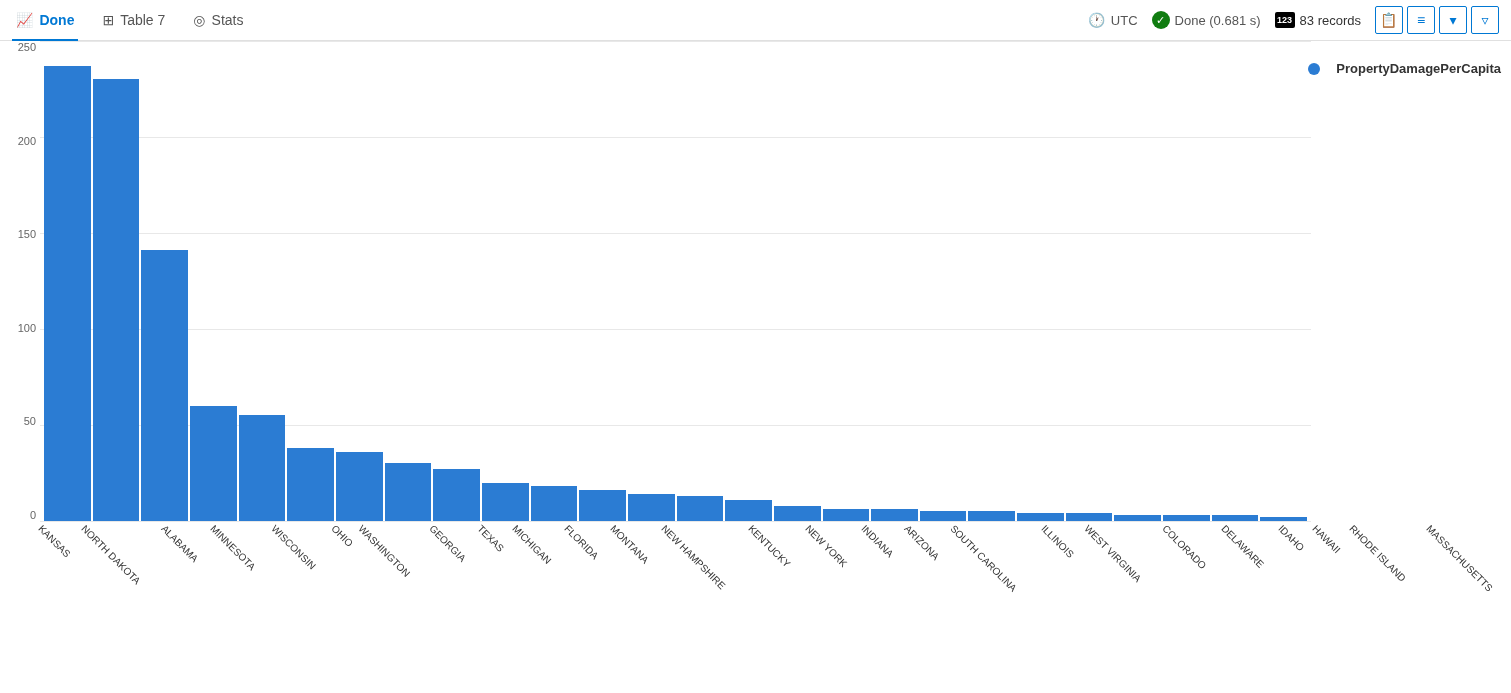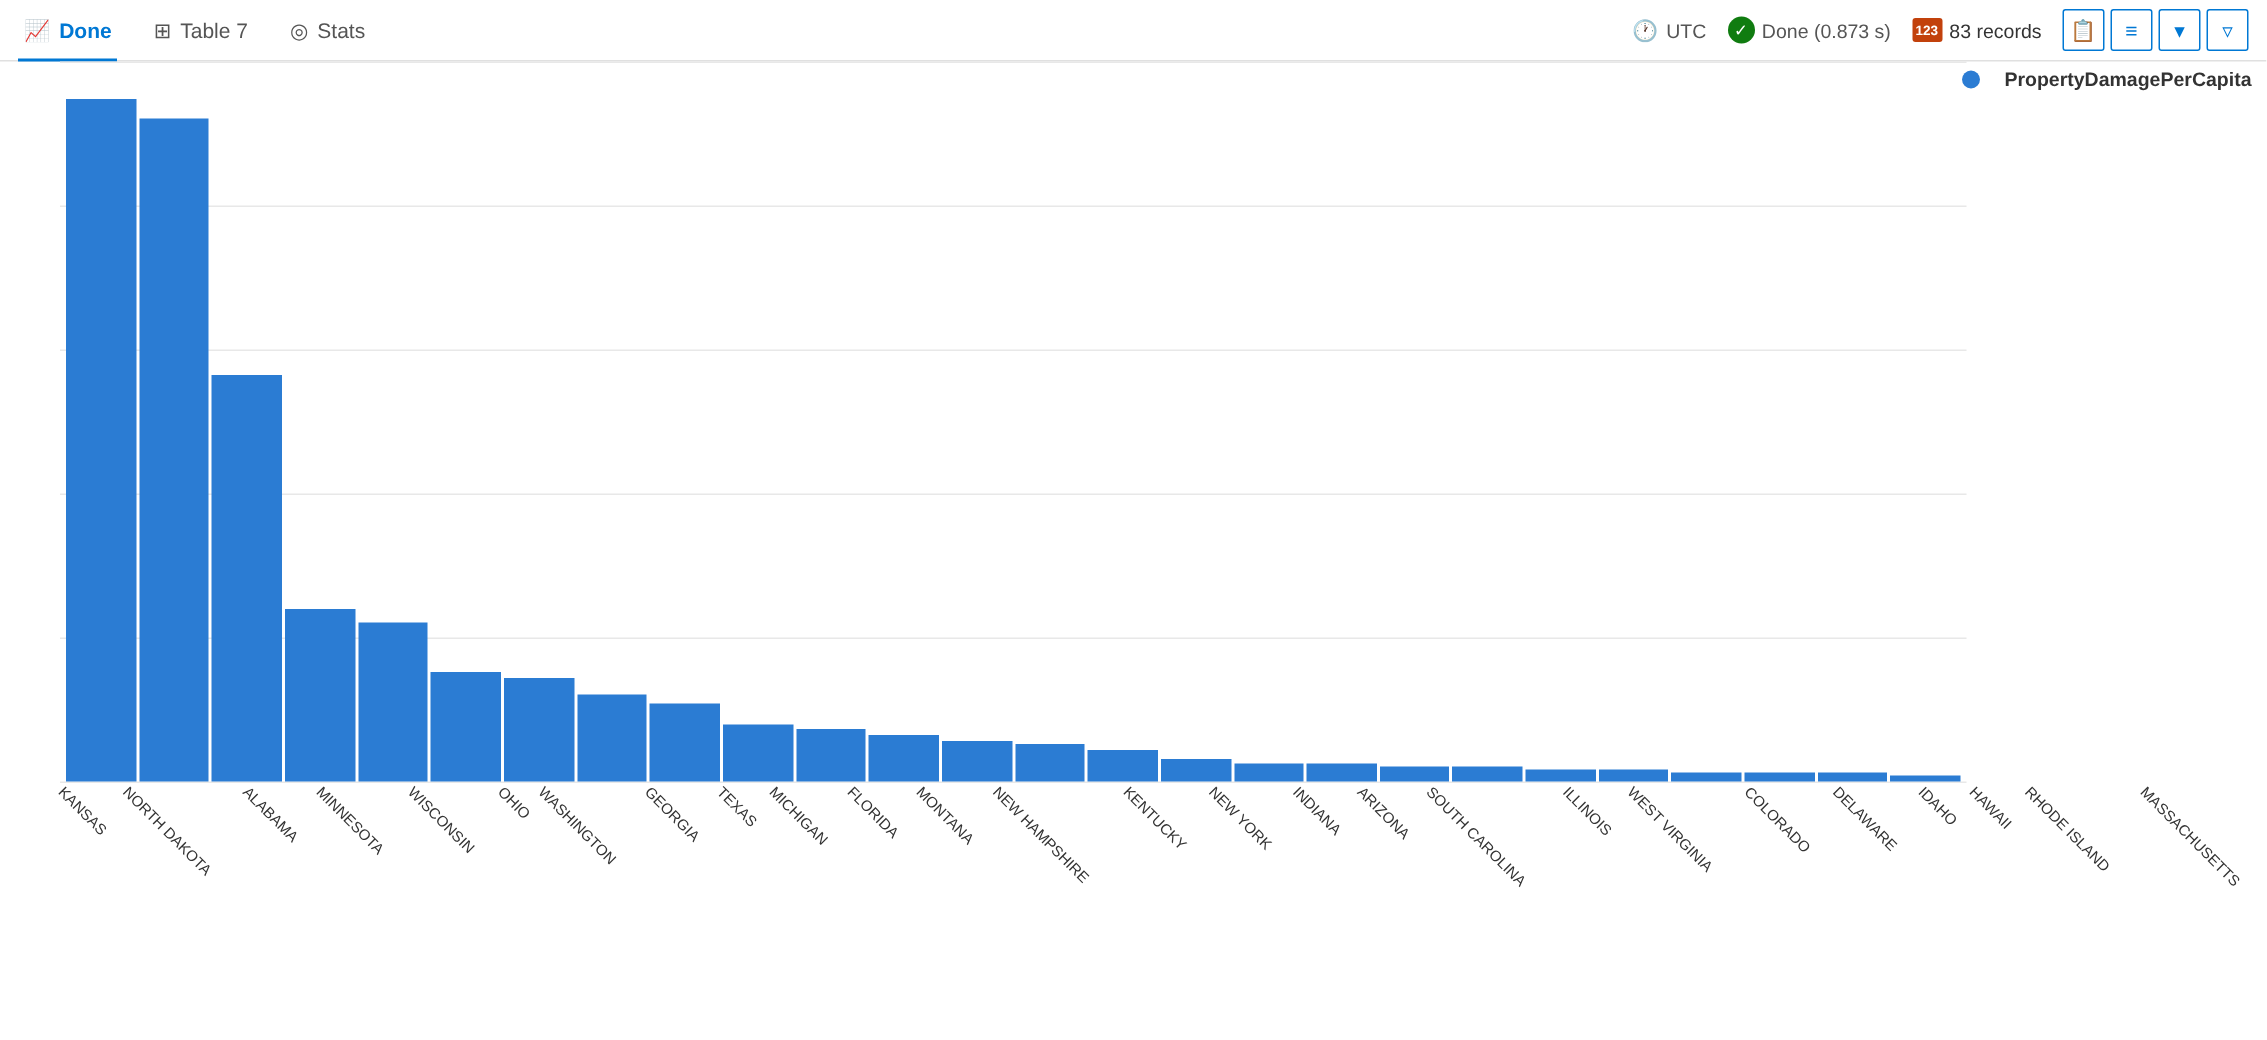--- a/index.html
+++ b/index.html
@@ -66,21 +66,21 @@
     }
     .records-badge {
       display: flex;
       align-items: center;
       gap: 5px;
       font-size: 13px;
       color: #333;
     }
     .records-icon {
       width: 20px; height: 16px;
-      background: #c2410c;
+      background: #000000;
       border-radius: 2px;
       display: flex; align-items: center; justify-content: center;
       color: white;
       font-size: 9px;
       font-weight: bold;
     }
     .toolbar-btn {
       width: 28px; height: 28px;
       border: 1px solid #0078d4;
       background: #fff;
@@ -178,21 +178,21 @@
       color: #333;
       transform: rotate(45deg);
       transform-origin: top left;
       white-space: nowrap;
       display: inline-block;
     }
 
     .legend {
       position: absolute;
       right: 10px;
-      top: 4px;
+      top: 20px;
       display: flex;
       align-items: center;
       gap: 16px;
     }
     .legend-dot {
       width: 12px; height: 12px;
       border-radius: 50%;
       background: #2b7cd3;
     }
     .legend-label {
@@ -226,41 +226,49 @@
 
   <div class="toolbar-right">
 
     <div class="status-utc">
       <span class="clock-icon">🕐</span>
       <span>UTC</span>
     </div>
 
     <div class="status-done">
       <div class="done-icon">✓</div>
-      <span>Done (0.873 s)</span>
+      <span>Done (0.681 s)</span>
     </div>
 
     <div class="records-badge">
       <div class="records-icon">
         <span>123</span>
       </div>
       <span>83 records</span>
     </div>
 
     <div class="toolbar-btn-group">
       <button class="toolbar-btn" title="Copy">📋</button>
       <button class="toolbar-btn" title="Display">≡</button>
       <button class="toolbar-btn" title="Expand">▾</button>
       <button class="toolbar-btn" title="Collapse">▿</button>
     </div>
   </div>
 </div>
 
 <div class="chart-container">
 
+  <div class="y-axis-labels">
+    <span>250</span>
+    <span>200</span>
+    <span>150</span>
+    <span>100</span>
+    <span>50</span>
+    <span>0</span>
+  </div>
 
   <div class="grid-lines">
     <div class="grid-line" style="top: 0%"></div>
     <div class="grid-line" style="top: 20%"></div>
     <div class="grid-line" style="top: 40%"></div>
     <div class="grid-line" style="top: 60%"></div>
     <div class="grid-line" style="top: 80%"></div>
     <div class="grid-line" style="top: 100%"></div>
   </div>
 

